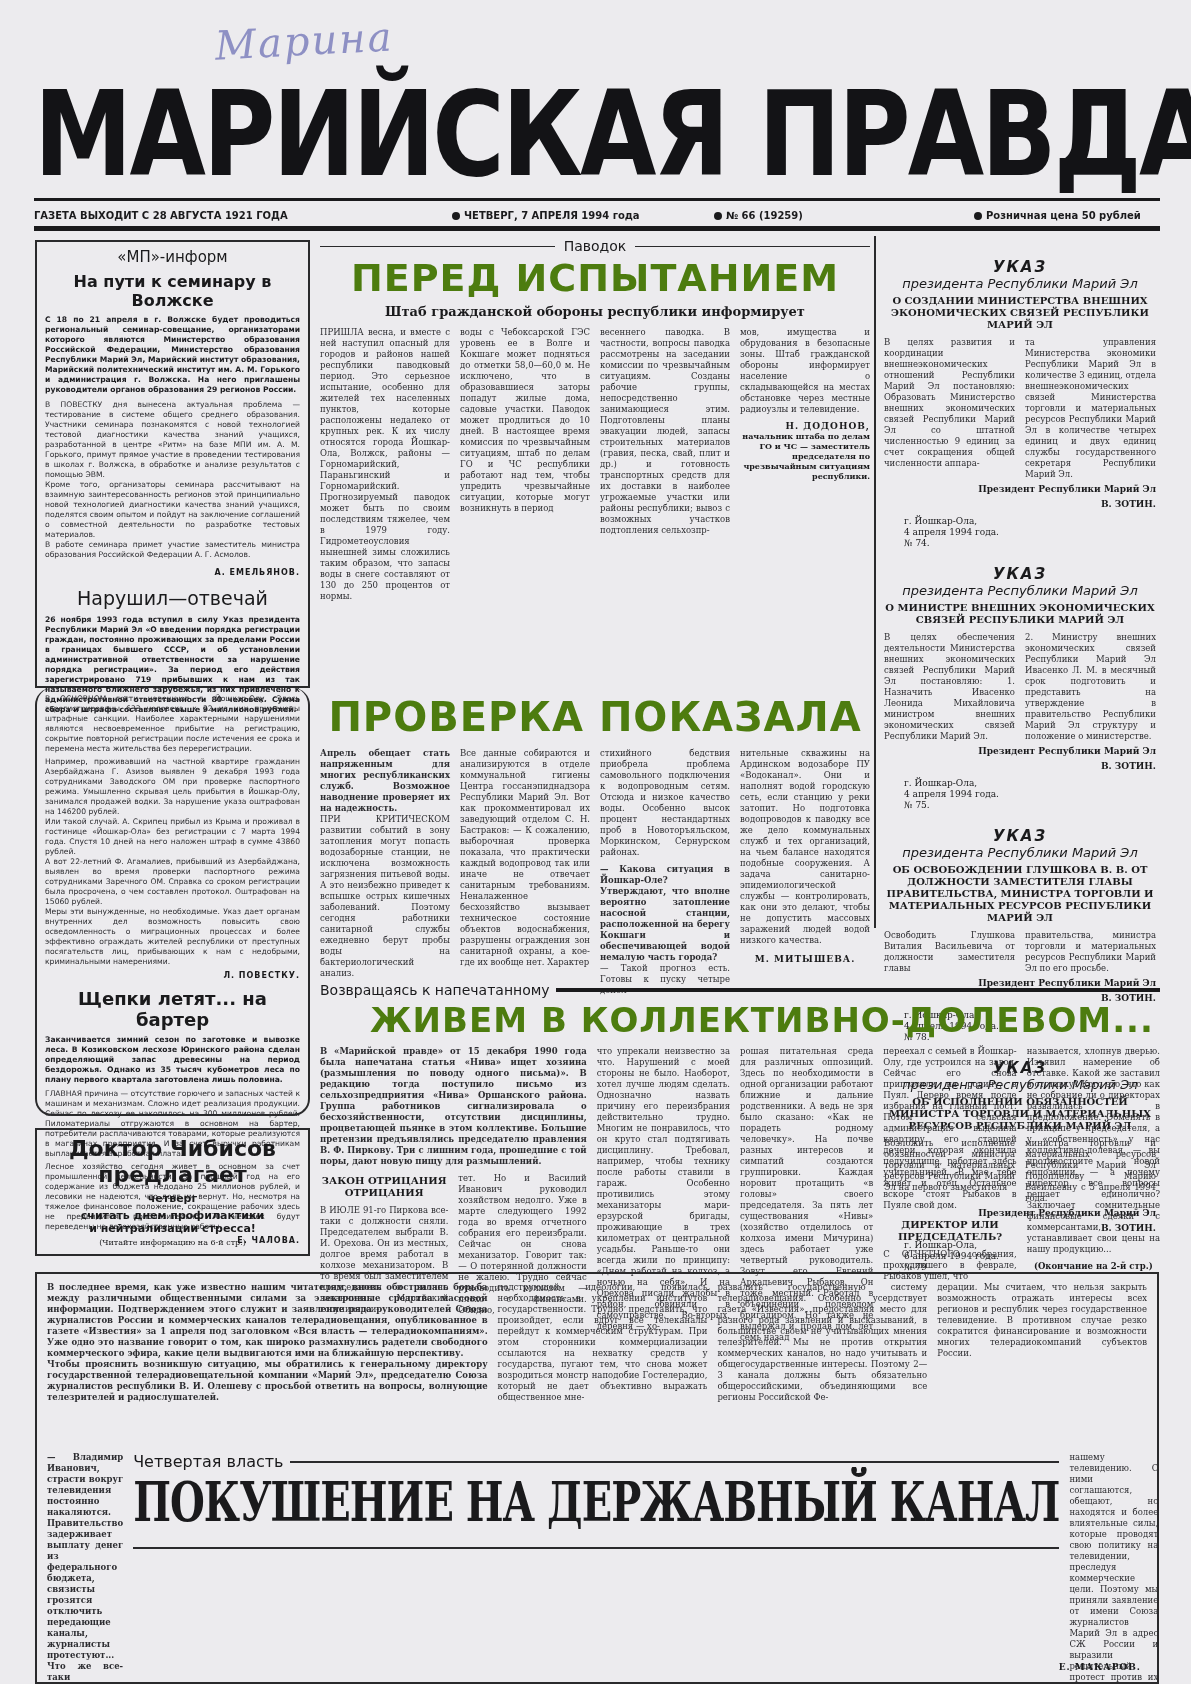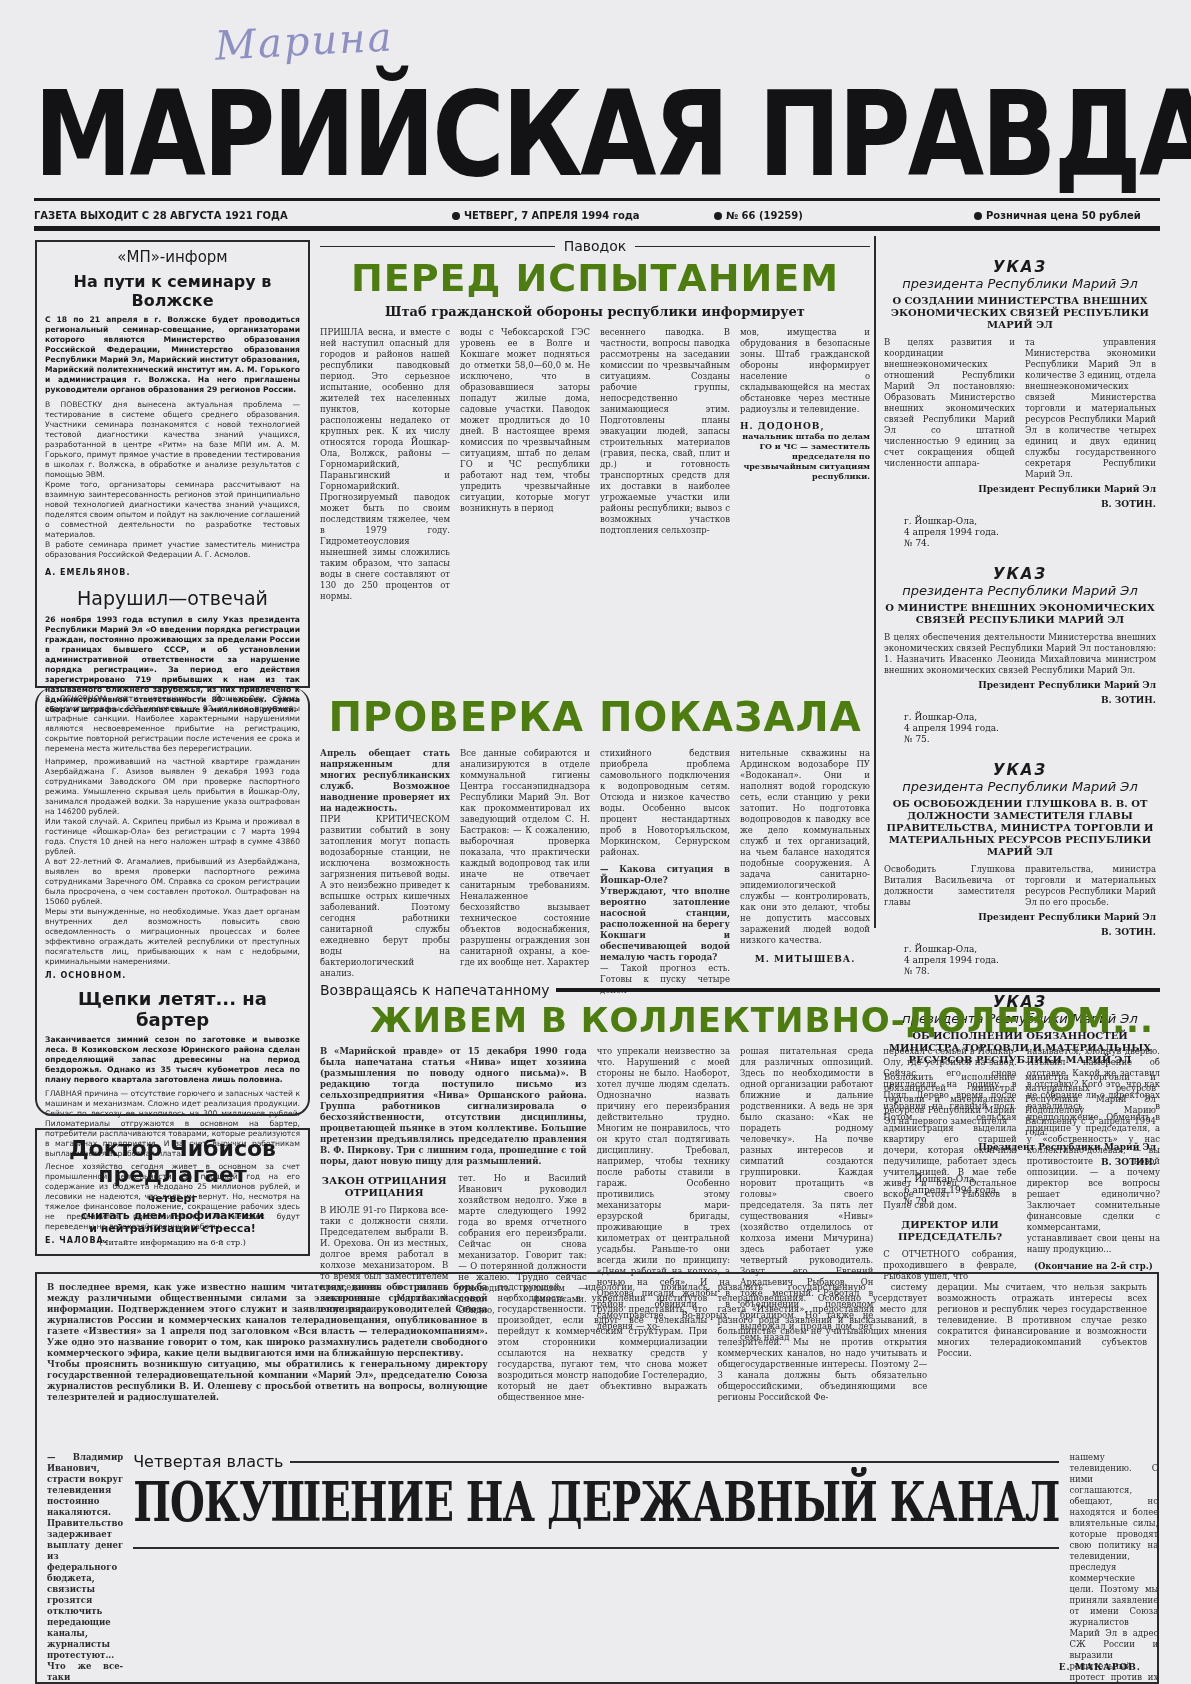--- a/index.html
+++ b/index.html
@@ -18,21 +18,21 @@
   .info-bar { position: absolute; left: 34px; top: 207px; width: 1126px; height: 16px; font-family: "DejaVu Sans", sans-serif; font-weight: bold; font-size: 10px; display: flex; align-items: center; }
   .info-bar span { position: absolute; white-space: nowrap; }
   .dot { display: inline-block; width: 8px; height: 8px; background: #1a1a1c; border-radius: 50%; margin-right: 4px; vertical-align: middle; }
 
   .box { position: absolute; border: 2px solid #2a2a2c; }
   .rubric { font-family: "DejaVu Sans", sans-serif; font-size: 15px; text-align: center; position: relative; }
   .headline-sans { font-family: "DejaVu Sans", sans-serif; font-weight: bold; text-align: center; }
   .body-text { font-family: "DejaVu Serif", serif; font-size: 8.5px; line-height: 11px; text-align: justify; color: #2c2c30; }
   .body-bold { font-family: "DejaVu Sans", sans-serif; font-weight: bold; font-size: 8.5px; line-height: 11px; text-align: justify; color: #1c1c20; }
   .sans-text { font-family: "DejaVu Sans", sans-serif; font-size: 8.5px; line-height: 11px; text-align: justify; color: #2c2c30; }
-  .signature { font-family: "DejaVu Sans", sans-serif; font-weight: bold; font-size: 9px; letter-spacing: 1px; }
+  .signature { font-family: "DejaVu Sans", sans-serif; font-weight: bold; font-size: 9px; text-align: right; letter-spacing: 1px; }
 
   .giant { font-family: "DejaVu Sans", sans-serif; font-weight: 900; color: #4d7c0f; white-space: nowrap; text-align: center; letter-spacing: 1px; }
 
   .ukaz-title { font-family: "DejaVu Sans", sans-serif; font-weight: bold; font-style: italic; font-size: 15px; text-align: center; letter-spacing: 2px; }
   .ukaz-sub { font-family: "DejaVu Sans", sans-serif; font-style: italic; font-size: 13px; text-align: center; font-weight: normal; }
   .ukaz-head { font-family: "DejaVu Serif", serif; font-weight: bold; font-size: 10px; text-align: center; line-height: 12px; }
   .ukaz-cols { display: flex; gap: 10px; margin-top: 6px; }
   .ukaz-cols > div { flex: 1; }
   .ukaz-sign { font-family: "DejaVu Serif", serif; font-weight: bold; font-size: 9px; text-align: right; line-height: 11px; margin-top: 4px; }
   .ukaz-place { font-family: "DejaVu Serif", serif; font-size: 9px; line-height: 11px; margin: 6px 0 0 20px; }
@@ -73,21 +73,21 @@
     <div class="headline-sans" style="font-size:19px;margin:10px 0 6px;font-weight:normal;">Нарушил—отвечай</div>
     <div class="body-bold" style="font-size:7.6px;line-height:10px;">26 ноября 1993 года вступил в силу Указ президента Республики Марий Эл «О введении порядка регистрации граждан, постоянно проживающих за пределами России в границах бывшего СССР, и об установлении административной ответственности за нарушение порядка регистрации». За период его действия зарегистрировано 719 прибывших к нам из так называемого ближнего зарубежья, из них привлечено к административной ответственности 80 человек. Сумма сбора и штрафа составляет свыше 9 миллионов рублей.</div>
   </div>
 
   <div class="box" style="left:35px;top:688px;width:275px;height:428px;padding:6px 8px;border-top:none;border-radius:17px;">
     <div class="sans-text" style="font-size:7.6px;line-height:10px;">В ОСНОВНОМ гости навещают г. Йошкар-Олу. Здесь зарегистрированы 633 человека, к 22 из них применены штрафные санкции. Наиболее характерными нарушениями являются несвоевременное прибытие на регистрацию, сокрытие повторной регистрации после истечения ее срока и перемена места жительства без перерегистрации.</div>
     <div class="sans-text" style="font-size:7.6px;line-height:10px;margin-top:3px;">Например, проживавший на частной квартире гражданин Азербайджана Г. Азизов выявлен 9 декабря 1993 года сотрудниками Заводского ОМ при проверке паспортного режима. Умышленно скрывая цель прибытия в Йошкар-Олу, занимался продажей водки. За нарушение указа оштрафован на 146200 рублей.</div>
     <div class="sans-text" style="font-size:7.6px;line-height:10px;">Или такой случай. А. Скрипец прибыл из Крыма и проживал в гостинице «Йошкар-Ола» без регистрации с 7 марта 1994 года. Спустя 10 дней на него наложен штраф в сумме 43860 рублей.</div>
     <div class="sans-text" style="font-size:7.6px;line-height:10px;">А вот 22-летний Ф. Агамалиев, прибывший из Азербайджана, выявлен во время проверки паспортного режима сотрудниками Заречного ОМ. Справка со сроком регистрации была просрочена, о чем составлен протокол. Оштрафован на 15060 рублей.</div>
     <div class="sans-text" style="font-size:7.6px;line-height:10px;">Меры эти вынужденные, но необходимые. Указ дает органам внутренних дел возможность повысить свою осведомленность о миграционных процессах и более эффективно ограждать жителей республики от преступных посягательств лиц, прибывающих к нам с недобрыми, криминальными намерениями.</div>
-    <div class="signature" style="font-size:8px;margin-top:4px;">Л. ОСНОВНОМ.</div>
+    <div class="signature" style="font-size:8px;margin-top:4px;">Л. ПОВЕСТКУ.</div>
 
     <div class="headline-sans" style="font-size:18px;margin:8px 0 5px;">Щепки летят... на бартер</div>
     <div class="body-bold" style="font-size:7.6px;line-height:10px;">Заканчивается зимний сезон по заготовке и вывозке леса. В Козиковском лесхозе Юринского района сделан определяющий запас древесины на период бездорожья. Однако из 35 тысяч кубометров леса по плану первого квартала заготовлена лишь половина.</div>
     <div class="sans-text" style="font-size:7.6px;line-height:10px;margin-top:4px;">ГЛАВНАЯ причина — отсутствие горючего и запасных частей к машинам и механизмам. Сложно идет реализация продукции. Сейчас по лесхозу ее накопилось на 300 миллионов рублей. Пиломатериалы отгружаются в основном на бартер, потребители расплачиваются товарами, которые реализуются в магазинах предприятия. И за счет выручки работникам выплачивается заработная плата.</div>
     <div class="sans-text" style="font-size:7.6px;line-height:10px;margin-top:3px;">Лесное хозяйство сегодня живет в основном за счет промышленной деятельности. За прошлый год на его содержание из бюджета недодано 25 миллионов рублей, и лесовики не надеются, что долг им вернут. Но, несмотря на тяжелое финансовое положение, сокращение рабочих здесь не предвидится, приблизительно 70 человек будут переведены на лесохозяйственные работы.</div>
     <div class="signature" style="font-size:8px;margin-top:4px;">Е. ЧАЛОВА.</div>
   </div>
 
   <div class="box" style="left:35px;top:1128px;width:275px;height:128px;padding:6px 8px;text-align:center;font-family:'DejaVu Sans',sans-serif;">
     <div style="font-size:22px;font-weight:bold;line-height:26px;">Доктор Чибисов</div>
@@ -154,20 +154,21 @@
         <div>№ 74.</div>
       </div>
     </div>
 
     <div style="margin-top:16px;">
       <div class="ukaz-title">УКАЗ</div>
       <div class="ukaz-sub">президента Республики Марий Эл</div>
       <div class="ukaz-head" style="margin-top:4px;">О МИНИСТРЕ ВНЕШНИХ ЭКОНОМИЧЕСКИХ СВЯЗЕЙ РЕСПУБЛИКИ МАРИЙ ЭЛ</div>
       <div class="ukaz-cols">
         <div class="body-text">В целях обеспечения деятельности Министерства внешних экономических связей Республики Марий Эл постановляю: 1. Назначить Ивасенко Леонида Михайловича министром внешних экономических связей Республики Марий Эл.</div>
+        <div class="body-text">2. Министру внешних экономических связей Республики Марий Эл Ивасенко Л. М. в месячный срок подготовить и представить на утверждение в правительство Республики Марий Эл структуру и положение о министерстве.</div>
       </div>
       <div class="ukaz-sign">Президент Республики Марий Эл</div>
       <div class="ukaz-sign">В. ЗОТИН.</div>
       <div class="ukaz-place">
         <div>г. Йошкар-Ола,</div>
         <div>4 апреля 1994 года.</div>
         <div>№ 75.</div>
       </div>
     </div>
 

